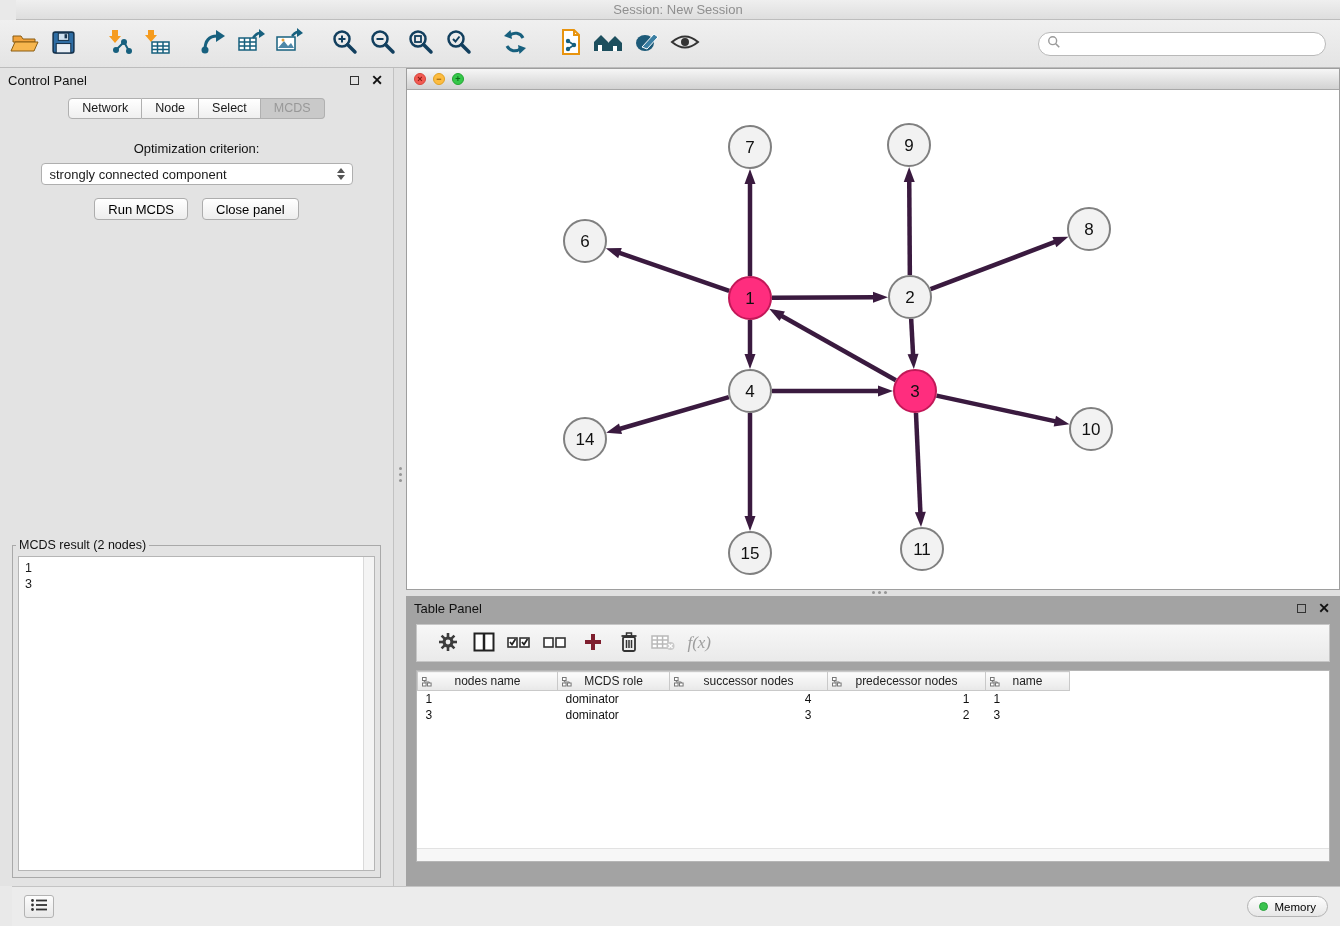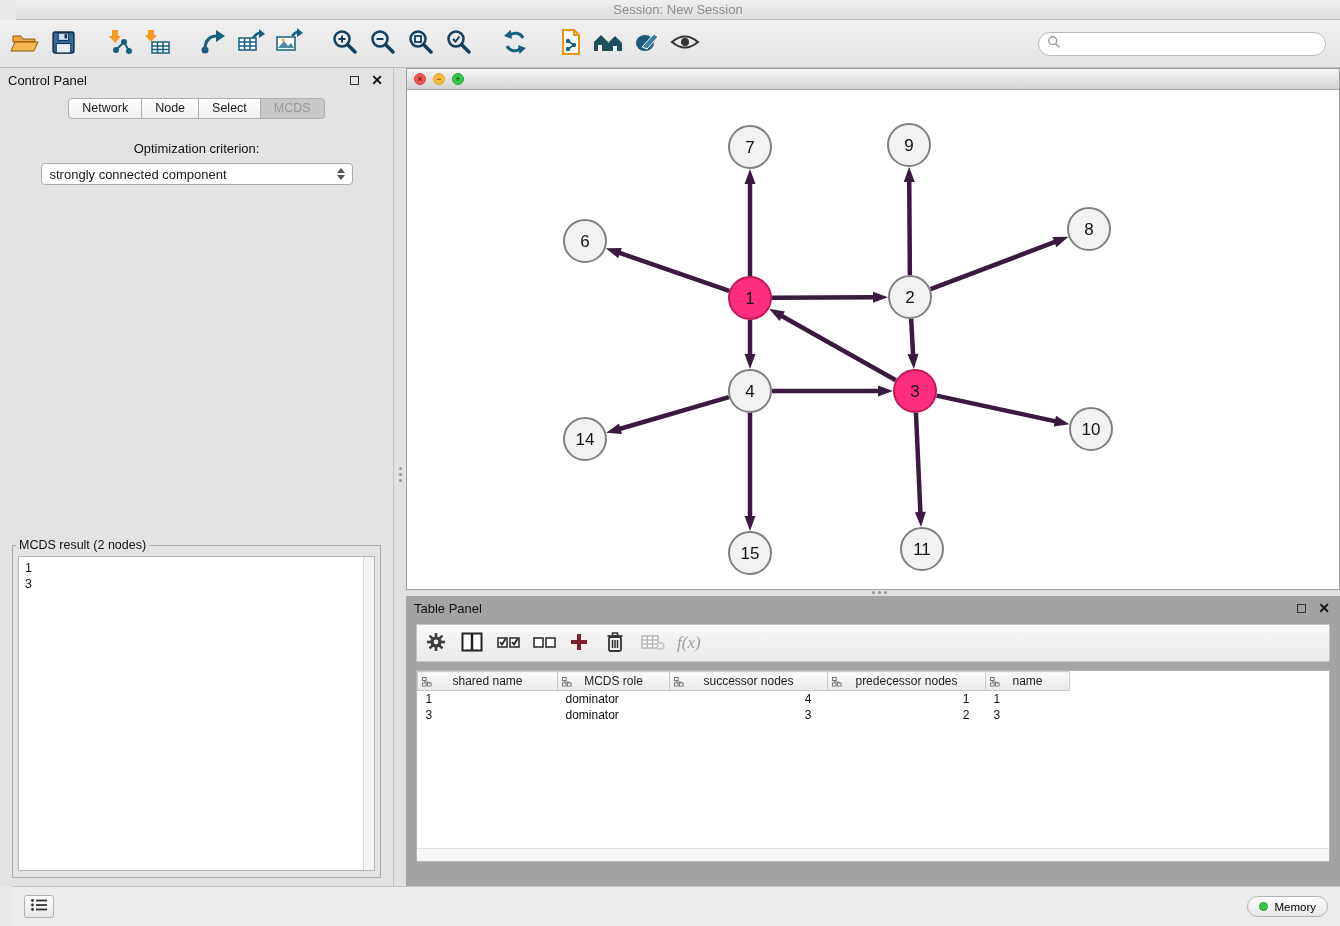--- a/index.html
+++ b/index.html
@@ -77,21 +77,21 @@
   .light.red { background:#f25a52; border:1px solid #d6453c; color:#7e1710; }
   .light.yellow { background:#fdbc40; border:1px solid #dfa123; color:#935d0a; }
   .light.green { background:#35c84a; border:1px solid #24a532; color:#0e6e1a; }
   .net-title { position:absolute; left:0; right:0; text-align:center; font-size:13px; color:#2e2e2e; pointer-events:none; }
   #graph-canvas { position:absolute; top:21px; left:0; right:0; bottom:0; background:#fff; }
 
   
   #table-panel { position:absolute; top:596px; left:406px; width:934px; height:290px; background:#a3a3a3; }
   .tp-toolbar { position:absolute; top:28px; left:10px; right:10px; height:38px;
     background:linear-gradient(#f7f7f7,#eaeaea); border:1px solid #c6c6c6; display:flex; align-items:center; padding-left:8px; gap:2px; }
-  .tp-btn { width:34px; height:32px; border:none; background:transparent; display:flex; align-items:center; justify-content:flex-start; cursor:pointer; }
+  .tp-btn { width:34px; height:32px; border:none; background:transparent; display:flex; align-items:center; justify-content:flex-end; cursor:pointer; }
   .fx { font-family:"Liberation Serif", serif; font-style:italic; font-size:17px; color:#9d9d9d; }
   .table-wrap { position:absolute; top:74px; left:10px; right:10px; bottom:24px; background:#fff; border:1px solid #b5b5b5; overflow:hidden; }
   table.node-table { border-collapse:collapse; table-layout:fixed; width:652px; }
   table.node-table th { background:linear-gradient(#fcfcfc,#e8e8e8); border:1px solid #c9c9c9; height:19px;
     font-weight:normal; font-size:12px; color:#222; text-align:center; position:relative; }
   table.node-table th .hicon { position:absolute; left:4px; top:4px; }
   table.node-table td { font-size:12px; height:16px; padding:0 8px; color:#111; white-space:nowrap; }
   table.node-table td[style*="right"] { padding-right:16px; }
   .hscroll { position:absolute; left:0; right:0; bottom:0; height:13px; background:#f7f7f7; border-top:1px solid #e2e2e2; }
   .tp-tabs { position:absolute; bottom:2px; left:0; right:0; display:flex; justify-content:center; }
@@ -260,20 +260,24 @@
       <div class="seg">Select</div>
       <div class="seg active">MCDS</div>
     </div>
     <div class="opt-label">Optimization criterion:</div>
     <div class="select">
       <span>strongly connected component</span>
       <span class="stepper">
           <i class="up"></i>
           <i class="down"></i>
         </span>
+    </div>
+    <div class="btn-row">
+      <button class="btn">Run MCDS</button>
+      <button class="btn">Close panel</button>
     </div>
     <fieldset class="result">
       <legend>MCDS result (2 nodes)</legend>
       <div class="result-box">
         <div class="lines">
           <div class="result-line">1</div>
           <div class="result-line">3</div>
         </div>
         <div class="scroll-track"></div>
       </div>
@@ -450,21 +454,21 @@
             <col style="width:158px">
             <col style="width:84px">
           </colgroup>
         <thead>
           <tr>
             <th><span class="hicon"><svg width="10" height="10" viewBox="0 0 10 10">
                     <path d="M2.3 3.5 V5 H7.3 V6" stroke="#777" fill="none"></path>
                     <rect x="0.5" y="0.5" width="3.6" height="3" fill="#fff" stroke="#777"></rect>
                     <rect x="0.5" y="6" width="3.6" height="3" fill="#fff" stroke="#777"></rect>
                     <rect x="5.5" y="6" width="3.6" height="3" fill="#fff" stroke="#777"></rect>
-                  </svg></span><span>shared name</span></th>
+                  </svg></span><span>nodes name</span></th>
             <th><span class="hicon"><svg width="10" height="10" viewBox="0 0 10 10">
                     <path d="M2.3 3.5 V5 H7.3 V6" stroke="#777" fill="none"></path>
                     <rect x="0.5" y="0.5" width="3.6" height="3" fill="#fff" stroke="#777"></rect>
                     <rect x="0.5" y="6" width="3.6" height="3" fill="#fff" stroke="#777"></rect>
                     <rect x="5.5" y="6" width="3.6" height="3" fill="#fff" stroke="#777"></rect>
                   </svg></span><span>MCDS role</span></th>
             <th><span class="hicon"><svg width="10" height="10" viewBox="0 0 10 10">
                     <path d="M2.3 3.5 V5 H7.3 V6" stroke="#777" fill="none"></path>
                     <rect x="0.5" y="0.5" width="3.6" height="3" fill="#fff" stroke="#777"></rect>
                     <rect x="0.5" y="6" width="3.6" height="3" fill="#fff" stroke="#777"></rect>

